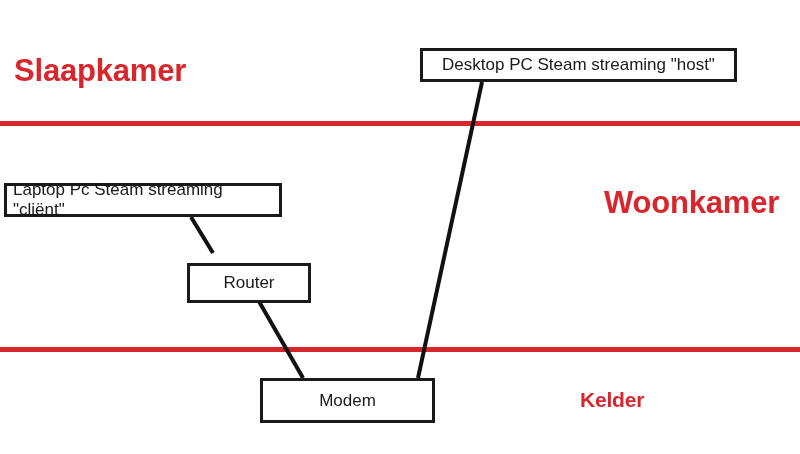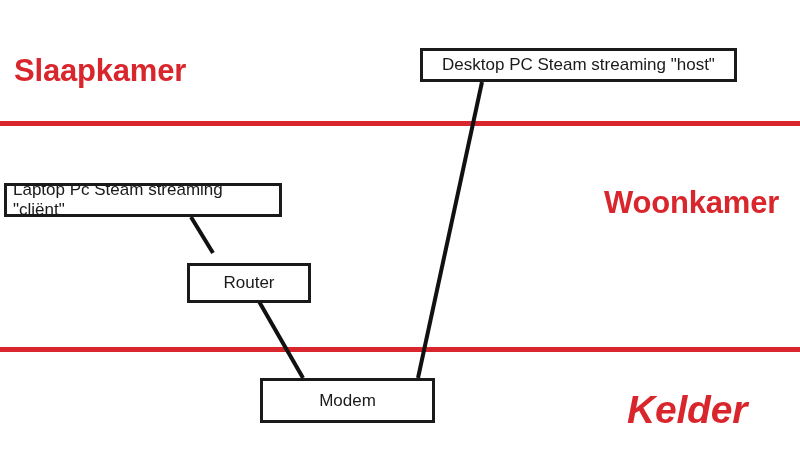--- a/index.html
+++ b/index.html
@@ -28,24 +28,23 @@
     top: 26px;
     font-size: 31px;
     margin-top: 27px;
   }
   #label-woonkamer {
     left: 604px;
     top: 185px;
     font-size: 31px;
   }
   #label-kelder {
-    left: 627px;
+    left: 580px;
     top: 388px;
-    font-size: 39px;
-    font-style: italic;
+    font-size: 21px;
   }
   .divider {
     position: absolute;
     left: 0;
     width: 800px;
     height: 5px;
     background: #d9262c;
   }
   #divider-1 { top: 121px; }
   #divider-2 { top: 347px; }

